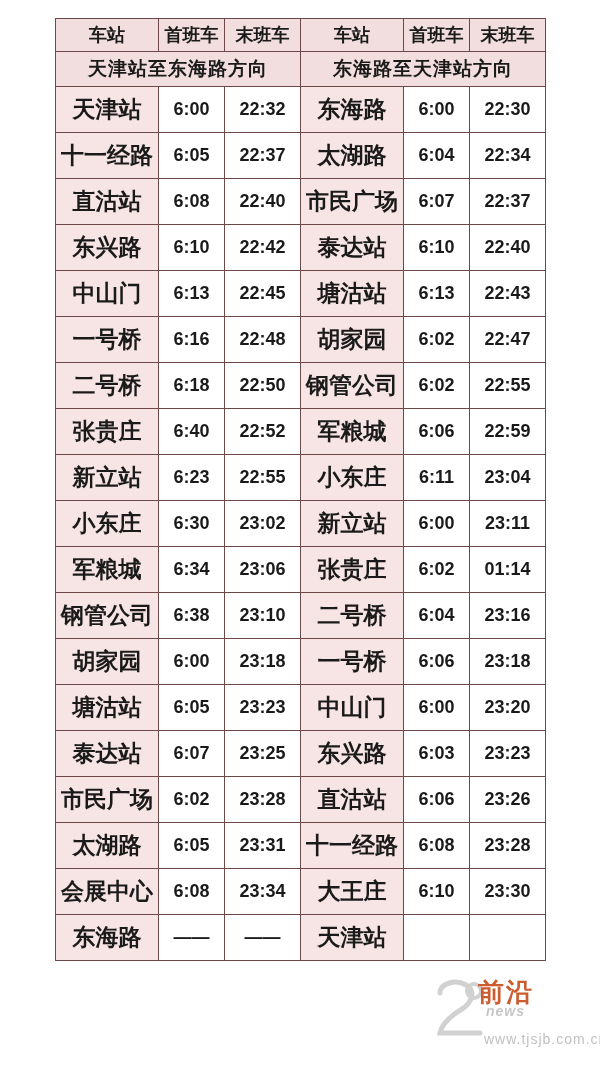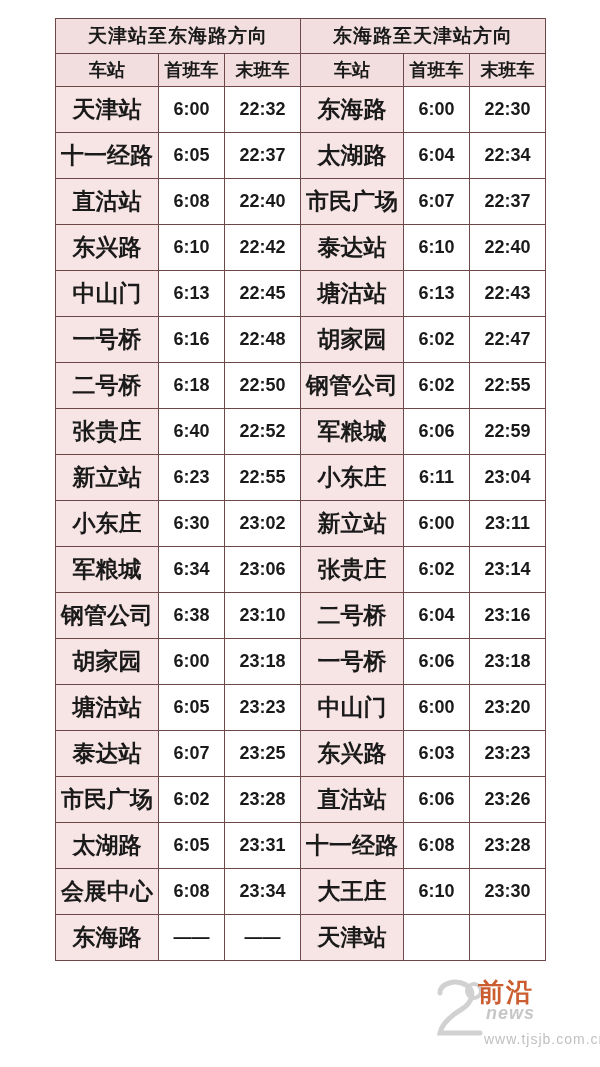--- a/index.html
+++ b/index.html
@@ -76,21 +76,21 @@
     top: 4px;
     font-size: 26px;
     color: #c2410c;
     font-weight: bold;
     letter-spacing: 2px;
   }
   .wm-sub {
     position: absolute;
     left: 54px;
     top: 32px;
-    font-size: 18px;
+    font-size: 14px;
     color: #bdbdbd;
     font-style: italic;
     font-weight: bold;
     letter-spacing: 1px;
   }
   .wm-url {
     position: absolute;
     left: 52px;
     top: 60px;
     font-size: 14px;
@@ -113,31 +113,31 @@
     <colgroup>
       <col class="c-station">
         <col class="c-first">
         <col class="c-last">
       <col class="c-station">
         <col class="c-first">
         <col class="c-last">
     </colgroup>
     <thead>
       <tr>
-        <th class="dir-head" colspan="3">天津站至东海路方向</th>
-        <th class="dir-head" colspan="3">东海路至天津站方向</th>
-      </tr>
-      <tr>
         <th class="col-head">车站</th>
         <th class="col-head">首班车</th>
         <th class="col-head">末班车</th>
         <th class="col-head">车站</th>
         <th class="col-head">首班车</th>
         <th class="col-head">末班车</th>
       </tr>
+      <tr>
+        <th class="dir-head" colspan="3">天津站至东海路方向</th>
+        <th class="dir-head" colspan="3">东海路至天津站方向</th>
+      </tr>
     </thead>
     <tbody id="tbody">
         <tr>
           <td class="station">天津站</td>
           <td class="time">6:00</td>
           <td class="time">22:32</td>
           <td class="station">东海路</td>
           <td class="time">6:00</td>
           <td class="time">22:30</td>
         </tr>
@@ -212,21 +212,21 @@
           <td class="station">新立站</td>
           <td class="time">6:00</td>
           <td class="time">23:11</td>
         </tr>
         <tr>
           <td class="station">军粮城</td>
           <td class="time">6:34</td>
           <td class="time">23:06</td>
           <td class="station">张贵庄</td>
           <td class="time">6:02</td>
-          <td class="time">23:14</td>
+          <td class="time">01:14</td>
         </tr>
         <tr>
           <td class="station">钢管公司</td>
           <td class="time">6:38</td>
           <td class="time">23:10</td>
           <td class="station">二号桥</td>
           <td class="time">6:04</td>
           <td class="time">23:16</td>
         </tr>
         <tr>

